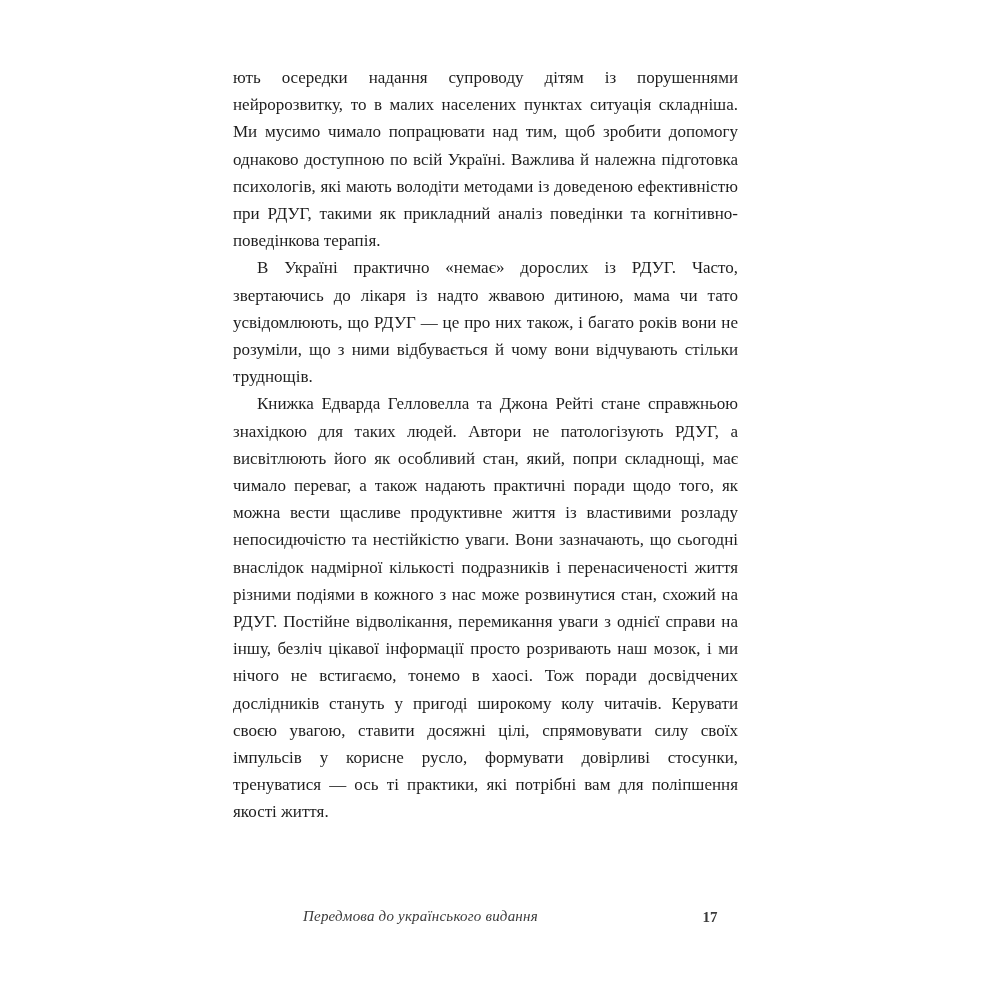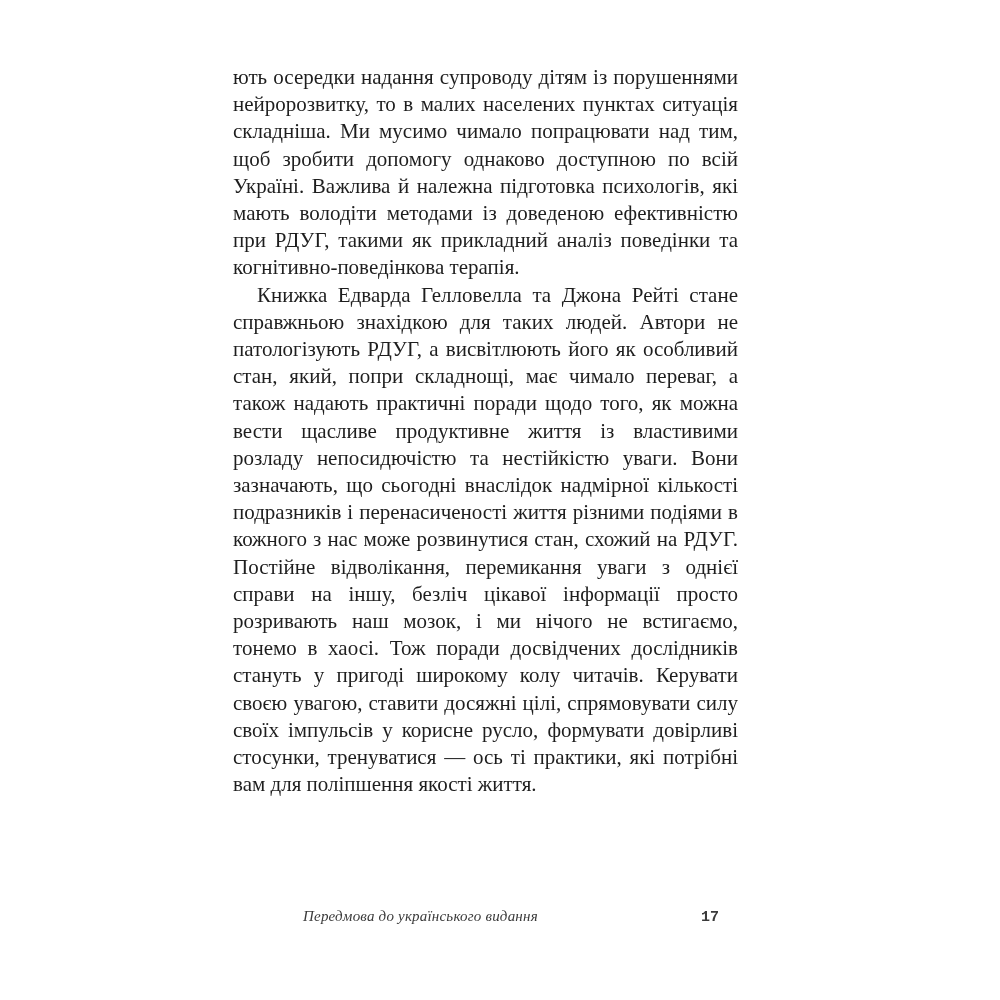--- a/index.html
+++ b/index.html
@@ -13,21 +13,21 @@
     height: 1000px;
     background: #ffffff;
     overflow: hidden;
   }
   .text-block {
     position: absolute;
     left: 233px;
     top: 64px;
     width: 505px;
     font-family: "Liberation Serif", "DejaVu Serif", serif;
-    font-size: 21px;
+    font-size: 17px;
     line-height: 27.2px;
     color: #1e1e1e;
     text-align: justify;
   }
   .text-block p {
     margin: 0;
     padding: 0;
   }
   .text-block p.indent {
     text-indent: 24px;
@@ -41,33 +41,34 @@
     font-size: 15px;
     letter-spacing: 0.2px;
     color: #3a3a3a;
   }
   .page-number {
     position: absolute;
     left: 698px;
     top: 909px;
     width: 24px;
     text-align: center;
-    font-family: Liberation Mono, monospace;
+    font-family: Liberation Serif, serif;
     font-size: 15px;
     font-weight: bold;
     color: #3a3a3a;
   }
 </style>
 </head>
 <body>
 
 <div class="page">
 
   <div class="text-block">
     <p>ють осередки надання супроводу дітям із порушеннями нейророзвитку, то в малих населених пунктах ситуація складніша. Ми мусимо чимало попрацювати над тим, щоб зробити допомогу однаково доступною по всій Україні. Важлива й належна підготовка психологів, які мають володіти методами із доведеною ефективністю при РДУГ, такими як прикладний аналіз поведінки та когнітивно-поведінкова терапія.</p>
+    <p class="indent">В Україні практично «немає» дорослих із РДУГ. Часто, звертаючись до лікаря із надто жвавою дитиною, мама чи тато усвідомлюють, що РДУГ — це про них також, і багато років вони не розуміли, що з ними відбувається й чому вони відчувають стільки труднощів.</p>
     <p class="indent">Книжка Едварда Гелловелла та Джона Рейті стане справжньою знахідкою для таких людей. Автори не патологізують РДУГ, а висвітлюють його як особливий стан, який, попри складнощі, має чимало переваг, а також надають практичні поради щодо того, як можна вести щасливе продуктивне життя із властивими розладу непосидючістю та нестійкістю уваги. Вони зазначають, що сьогодні внаслідок надмірної кількості подразників і перенасиченості життя різними подіями в кожного з нас може розвинутися стан, схожий на РДУГ. Постійне відволікання, перемикання уваги з однієї справи на іншу, безліч цікавої інформації просто розривають наш мозок, і ми нічого не встигаємо, тонемо в хаосі. Тож поради досвідчених дослідників стануть у пригоді широкому колу читачів. Керувати своєю увагою, ставити досяжні цілі, спрямовувати силу своїх імпульсів у корисне русло, формувати довірливі стосунки, тренуватися — ось ті практики, які потрібні вам для поліпшення якості життя.</p>
   </div>
 
   <div class="footer-title">Передмова до українського видання</div>
 
   <div class="page-number">17</div>
 
 </div>
 
 </body></html>

